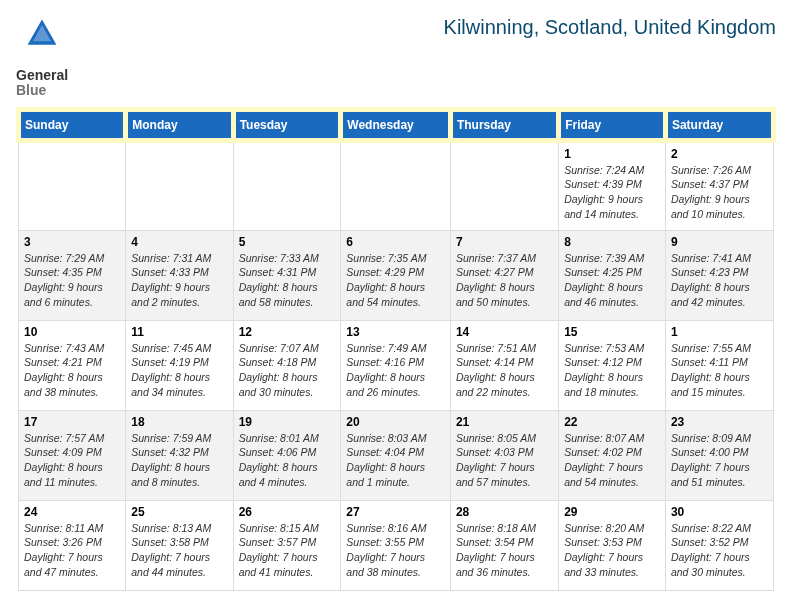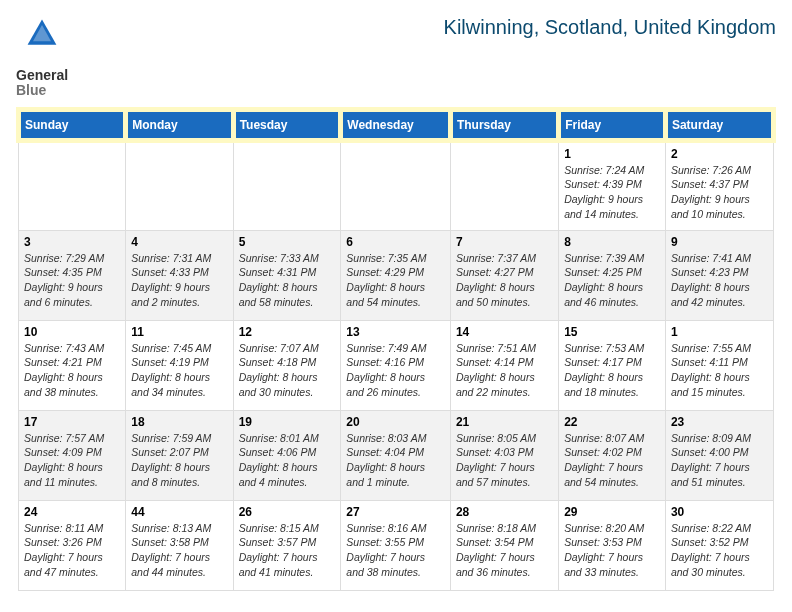--- a/index.html
+++ b/index.html
@@ -220,41 +220,41 @@
         </td>
         <td>
           <span class="day-number">14</span>
           <div class="day-info">Sunrise: 7:51 AM
 Sunset: 4:14 PM
 Daylight: 8 hours and 22 minutes.</div>
         </td>
         <td>
           <span class="day-number">15</span>
           <div class="day-info">Sunrise: 7:53 AM
-Sunset: 4:17 PM
+Sunset: 4:12 PM
 Daylight: 8 hours and 18 minutes.</div>
         </td>
         <td>
           <span class="day-number">1</span>
           <div class="day-info">Sunrise: 7:55 AM
 Sunset: 4:11 PM
 Daylight: 8 hours and 15 minutes.</div>
         </td>
       </tr>
       <tr>
         <td>
           <span class="day-number">17</span>
           <div class="day-info">Sunrise: 7:57 AM
 Sunset: 4:09 PM
 Daylight: 8 hours and 11 minutes.</div>
         </td>
         <td>
           <span class="day-number">18</span>
           <div class="day-info">Sunrise: 7:59 AM
-Sunset: 2:07 PM
+Sunset: 4:32 PM
 Daylight: 8 hours and 8 minutes.</div>
         </td>
         <td>
           <span class="day-number">19</span>
           <div class="day-info">Sunrise: 8:01 AM
 Sunset: 4:06 PM
 Daylight: 8 hours and 4 minutes.</div>
         </td>
         <td>
           <span class="day-number">20</span>
@@ -282,21 +282,21 @@
         </td>
       </tr>
       <tr>
         <td>
           <span class="day-number">24</span>
           <div class="day-info">Sunrise: 8:11 AM
 Sunset: 3:26 PM
 Daylight: 7 hours and 47 minutes.</div>
         </td>
         <td>
-          <span class="day-number">44</span>
+          <span class="day-number">25</span>
           <div class="day-info">Sunrise: 8:13 AM
 Sunset: 3:58 PM
 Daylight: 7 hours and 44 minutes.</div>
         </td>
         <td>
           <span class="day-number">26</span>
           <div class="day-info">Sunrise: 8:15 AM
 Sunset: 3:57 PM
 Daylight: 7 hours and 41 minutes.</div>
         </td>

